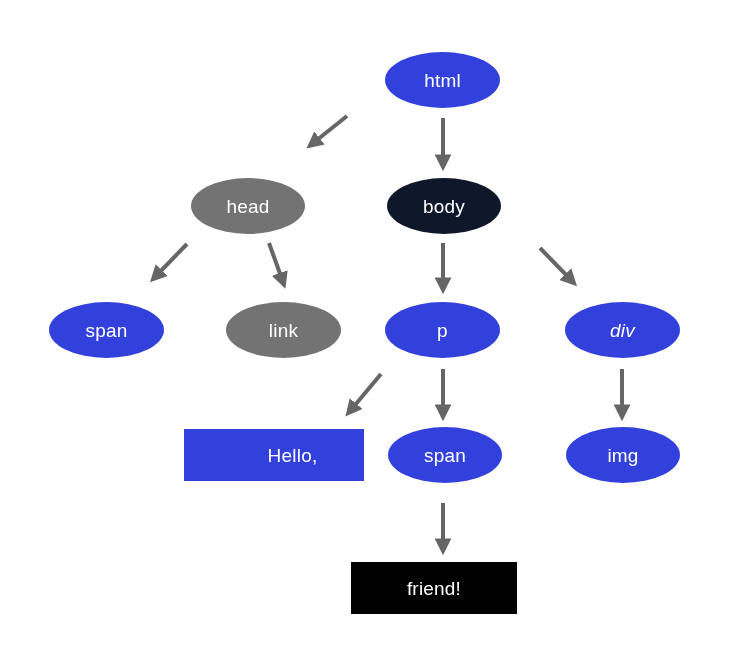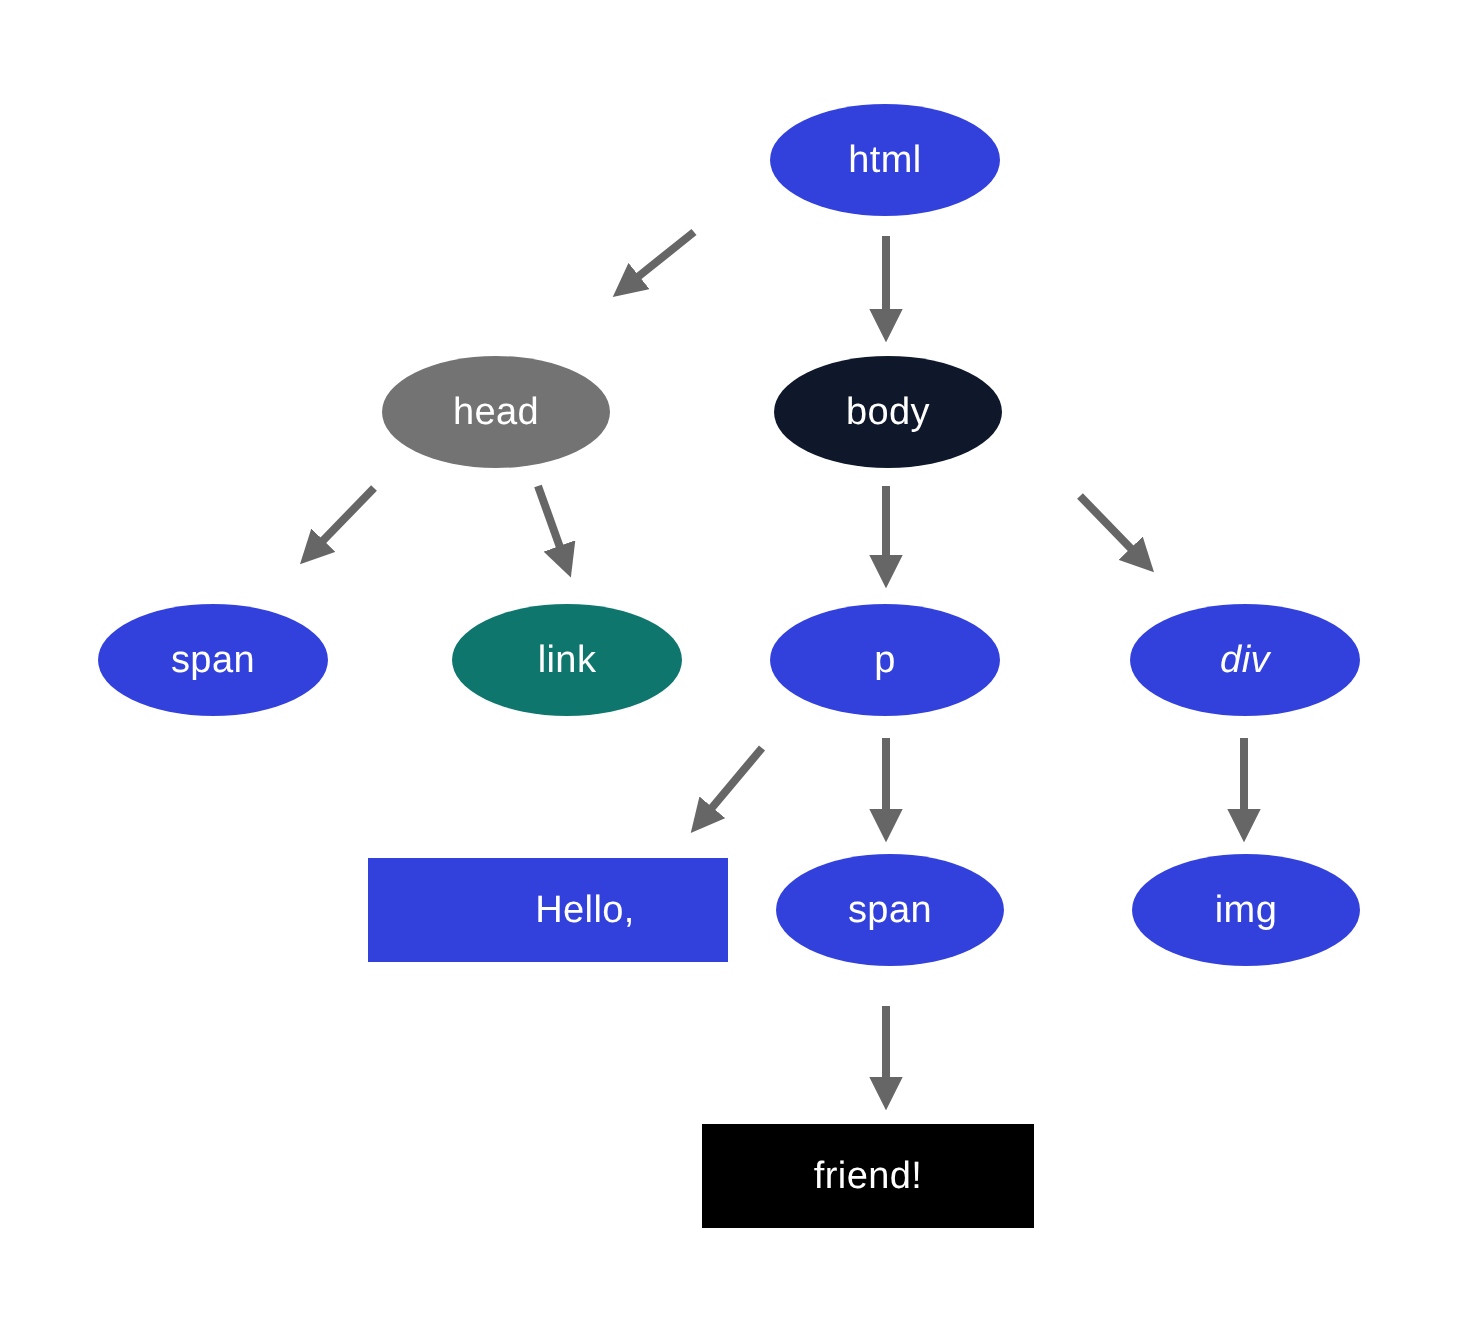--- a/index.html
+++ b/index.html
@@ -81,21 +81,21 @@
       </div>
       <div class="node element" style="left: 191px; top: 178px; width: 114px; height: 56px; background: #737373; color: rgb(255, 255, 255); text-align: center;">
         <span class="node-label">head</span>
       </div>
       <div class="node element" style="left: 387px; top: 178px; width: 114px; height: 56px; background: #0f172a; color: rgb(255, 255, 255);">
         <span class="node-label">body</span>
       </div>
       <div class="node element" style="left: 49px; top: 302px; width: 115px; height: 56px; background: rgb(51, 65, 220); color: rgb(255, 255, 255);">
         <span class="node-label">span</span>
       </div>
-      <div class="node element" style="left: 226px; top: 302px; width: 115px; height: 56px; background: #0f766e; color: rgb(255, 255, 255); justify-content: center;">
+      <div class="node element" style="left: 226px; top: 302px; width: 115px; height: 56px; background: #737373; color: rgb(255, 255, 255); justify-content: center;">
         <span class="node-label">link</span>
       </div>
       <div class="node element" style="left: 385px; top: 302px; width: 115px; height: 56px; background: rgb(51, 65, 220); color: rgb(255, 255, 255);">
         <span class="node-label">p</span>
       </div>
       <div class="node element" style="left: 565px; top: 302px; width: 115px; height: 56px; background: rgb(51, 65, 220); color: rgb(255, 255, 255); font-style: italic;">
         <span class="node-label">div</span>
       </div>
       <div class="node text-node" style="left: 184px; top: 429px; width: 180px; height: 52px; background: rgb(51, 65, 220); color: rgb(255, 255, 255); padding-left: 37px;">
         <span class="node-label">Hello,</span>

